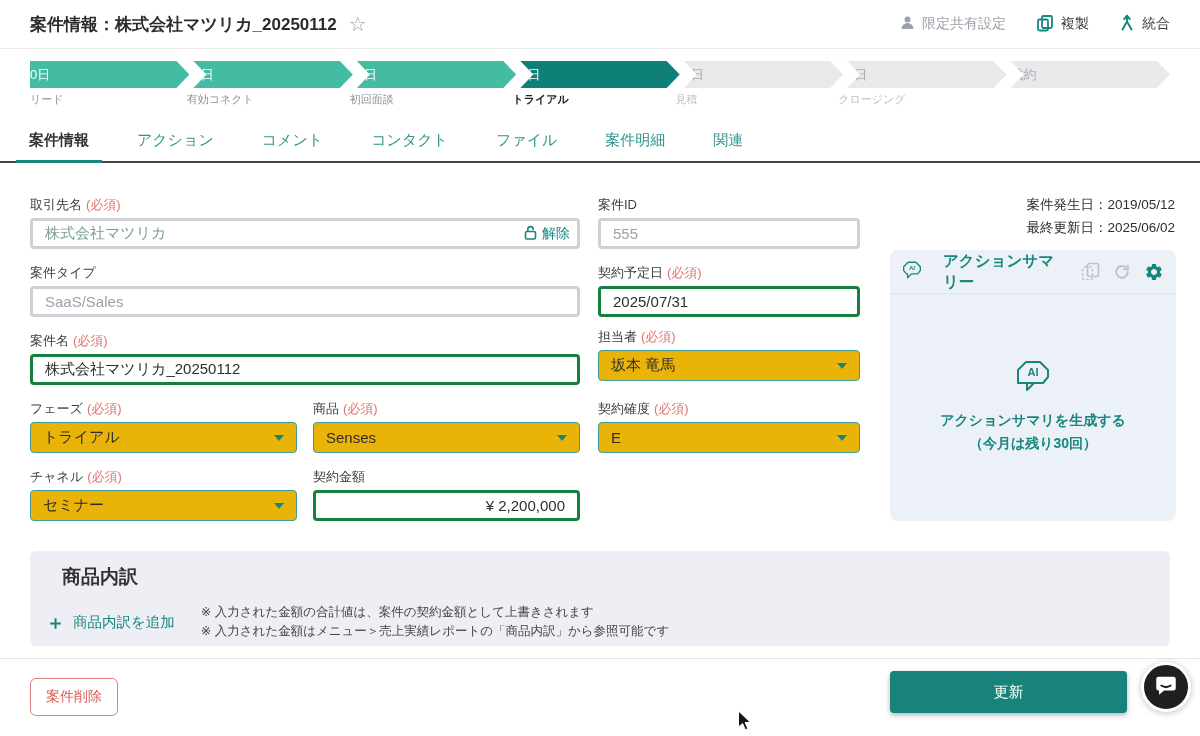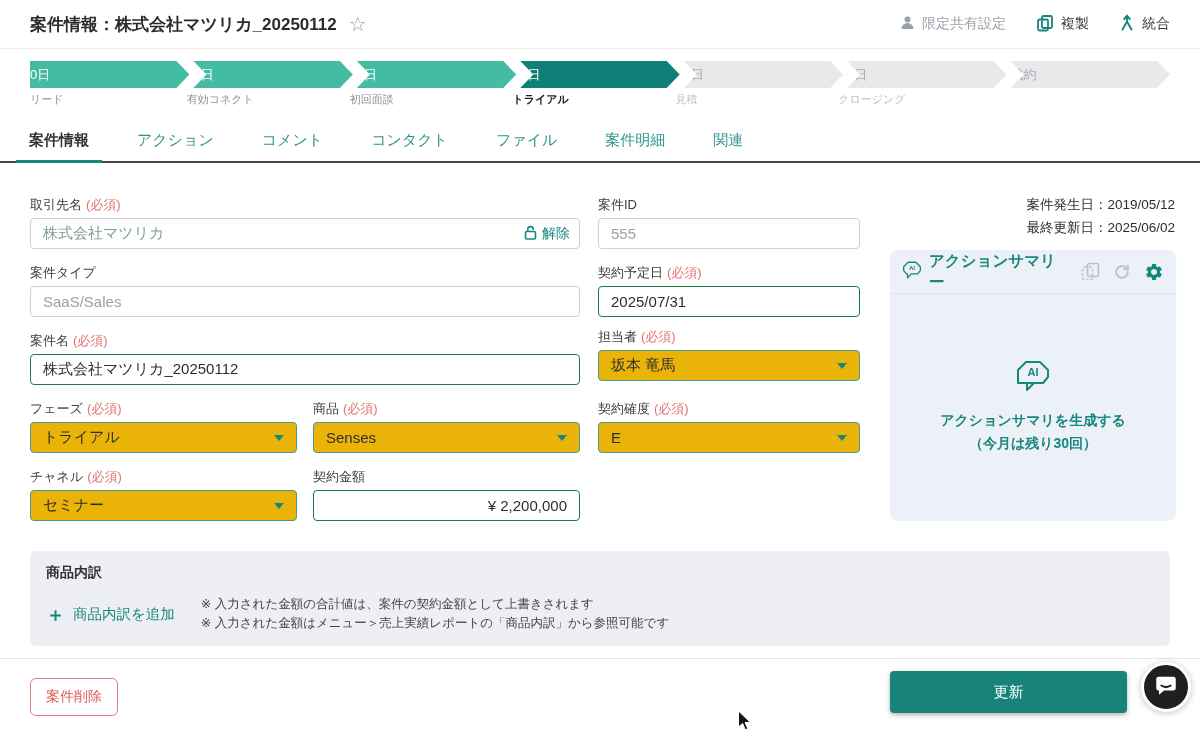--- a/index.html
+++ b/index.html
@@ -36,21 +36,21 @@
   .tabbar { position:absolute; left:0; top:121px; width:1200px; border-bottom:2px solid #454545; }
   .tabs { display:flex; padding-left:16px; gap:22px; }
   .tab { padding:10px 13px; font-size:15px; color:#2f948c; cursor:pointer;
     border-bottom:3px solid transparent; margin-bottom:-2px; }
   .tab.active { color:#333; font-weight:bold; border-bottom-color:#17877e; }
 
   
   .field { position:absolute; }
   .flabel { font-size:13px; color:#3b3b3b; margin-bottom:4px; white-space:nowrap; }
   .req { color:#e0716f; margin-left:4px; }
-  .txt { width:100%; height:31px; border:1px solid #15803d; border-radius:4px;
+  .txt { width:100%; height:31px; border:3px solid #15803d; border-radius:4px;
     padding:8px 12px; font-size:15px; color:#2e2e2e; background:#fff; outline:none;
     font-family:"Liberation Sans","DejaVu Sans",sans-serif; }
   .txt.dis { border-color:#cdd1d6; color:#9ca1a7; }
   .txt.linked { border-color:#cdd1d6; color:#7e9c96; padding-right:84px; }
   .txt.money { text-align:right; }
   .inwrap { position:relative; }
   .unlock { position:absolute; right:10px; top:50%; transform:translateY(-50%);
     display:flex; align-items:center; gap:5px; color:#17877e; font-size:14px; cursor:pointer; }
   .select { height:31px; border:1px solid #3e9d95; border-radius:4px; background:#eab308;
     display:flex; align-items:center; justify-content:space-between; padding:0 12px;
@@ -59,32 +59,32 @@
     border-top:6px solid #17877e; }
 
   .meta { position:absolute; left:820px; top:193px; width:355px; text-align:right;
     font-size:13.5px; color:#2f2f2f; line-height:23px; }
 
   
   .ai-panel { position:absolute; left:890px; top:250px; width:286px; height:271px;
     background:#ecf1f7; border-radius:8px; }
   .ai-head { height:44px; display:flex; align-items:center; padding:0 12px;
     border-bottom:1px solid #dce3eb; }
-  .ai-title { margin-left:7px; font-size:15.5px; font-weight:bold; color:#17877e; }
+  .ai-title { margin-left:21px; font-size:15.5px; font-weight:bold; color:#17877e; }
   .ai-hspacer { flex:1; }
   .ai-hicon { margin-left:13px; cursor:pointer; display:flex; align-items:center; }
   .ai-body { height:226px; display:flex; flex-direction:column; align-items:center;
     justify-content:center; cursor:pointer; }
   .ai-gen { margin-top:12px; text-align:center; font-size:14px; font-weight:bold;
     color:#17877e; line-height:23px; }
 
   
   .breakdown { position:absolute; left:30px; top:551px; width:1140px; height:95px;
     background:#edeff4; border-radius:6px; padding:13px 16px; }
-  .bd-title { font-size:14px; font-weight:bold; color:#333; }
+  .bd-title { font-size:19px; font-weight:bold; color:#333;margin-left:16px; }
   .bd-row { display:flex; align-items:center; gap:26px; margin-top:13px; }
   .bd-add { display:flex; align-items:center; gap:8px; color:#17877e; font-size:14.5px; cursor:pointer; }
   .bd-plus { font-size:19px; font-weight:bold; line-height:1; }
   .bd-notes { font-size:12.5px; color:#444; line-height:19px; }
 
   
   .footer { position:absolute; left:0; top:658px; width:1200px; height:60px;
     background:#fff; border-top:1px solid #e4e6e8; }
   .btn-delete { position:absolute; left:30px; top:19px; padding:9px 15px; background:#fff;
     border:1px solid #e0807c; border-radius:6px; color:#db5853; font-size:14px; cursor:pointer;

